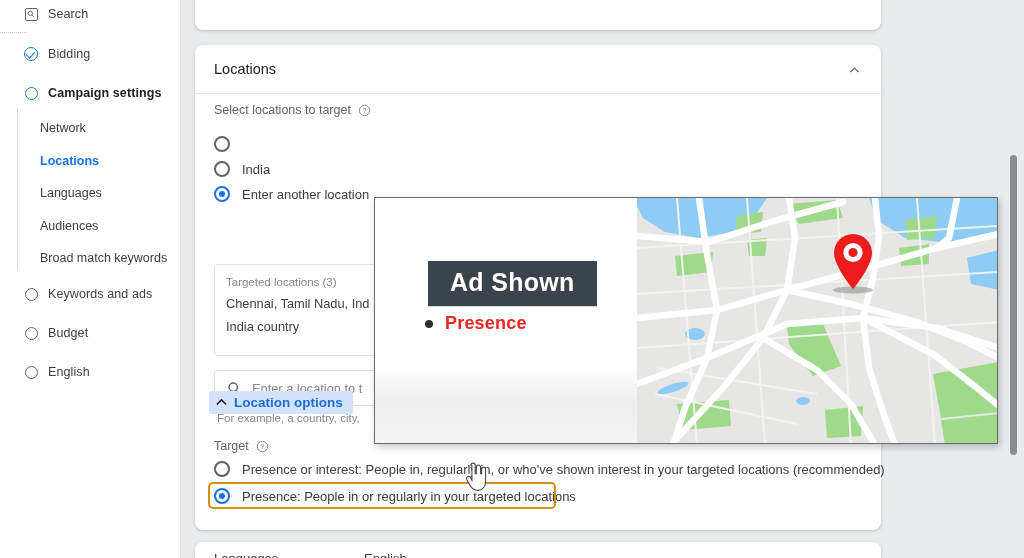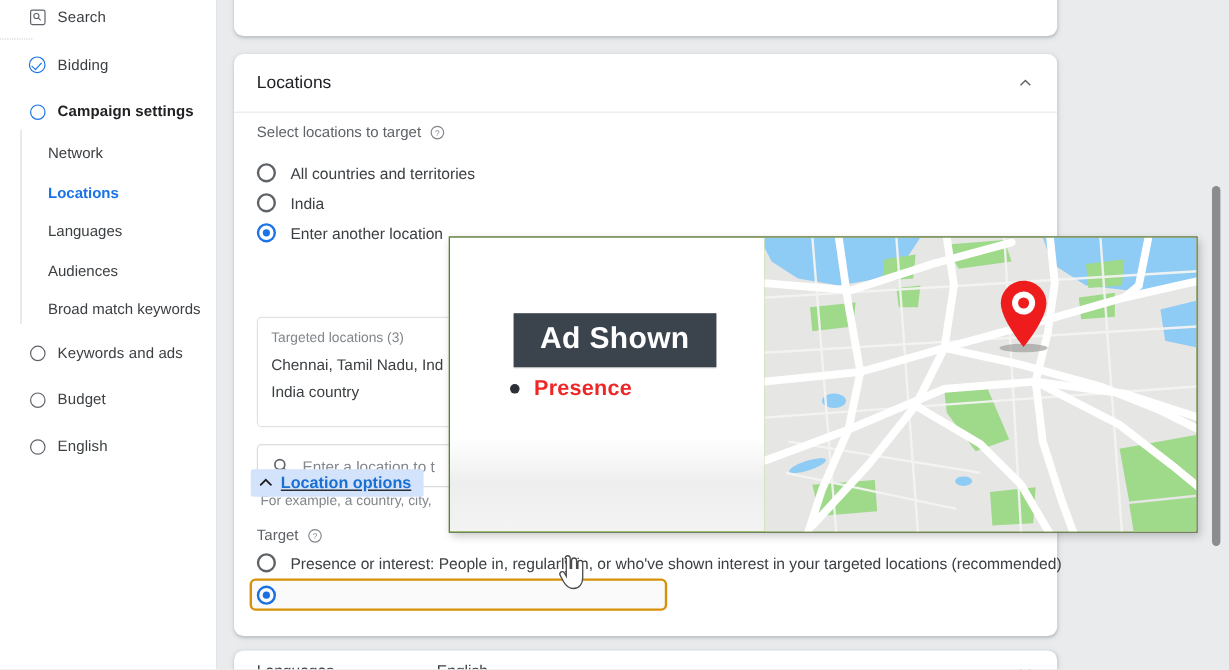--- a/index.html
+++ b/index.html
@@ -140,21 +140,21 @@
     box-sizing: border-box; background: #fff;
     display: flex; align-items: center;
   }
   .search-ph { font-size: 12.8px; color: #80868b; margin-left: 10px; white-space: nowrap; }
   .hint { position: absolute; left: 22px; top: 367px; font-size: 11.5px; color: #80868b; white-space: nowrap; }
 
   .loc-options {
     position: absolute; left: 14px; top: 346px;
     background: #d3e3fc; border-radius: 2px;
     padding: 4px 10px 4px 5px;
-    display: flex; align-items: center; text-decoration: underline;
+    display: flex; align-items: center;
   }
   .loc-options-text { font-size: 13.5px; color: #1a6fd4; font-weight: bold; margin-left: 5px; }
 
   .target-label { position: absolute; left: 19px; top: 394px; }
 
   .target-rows { position: absolute; left: 19px; top: 416px; }
 
   .hl-box {
     position: absolute; left: 13px; top: 437px;
     width: 348px; height: 27px;
@@ -163,21 +163,21 @@
   }
 
   
   .cursor { position: absolute; left: 268px; top: 417px; width: 26px; height: 30px; }
 
   
   .popup {
     position: absolute; left: 374px; top: 197px;
     width: 624px; height: 247px;
     border: 1.5px solid #6a6d70;
-    background: #84cc16;
+    background: #5eead4;
     box-sizing: border-box;
     box-shadow: 2px 3px 7px rgba(0,0,0,.22);
     overflow: hidden;
     text-decoration: underline;
   }
   .popup-left {
     position: absolute; left: 0; top: 0; width: 262px; height: 100%;
     background: linear-gradient(#ffffff 0%, #ffffff 68%, #eeeeee 84%, #f3f3f3 100%);
   }
   .ad-shown {
@@ -310,21 +310,20 @@
           <svg width="13" height="13" viewBox="0 0 16 16">
               <circle cx="8" cy="8" r="6.4" fill="none" stroke="#80868b" stroke-width="1.2"></circle>
               <text x="8" y="11.4" font-size="8.4" fill="#80868b" text-anchor="middle" font-family="Liberation Sans">?</text>
             </svg>
         </span>
       </div>
 
       <div style="position:absolute;left:19px;top:82px;">
         <div class="radio-row">
           <span class="radio"></span>
-          <span class="radio-text">All countries and territories</span>
         </div>
         <div class="radio-row">
           <span class="radio"></span>
           <span class="radio-text">India</span>
         </div>
         <div class="radio-row">
           <span class="radio on"></span>
           <span class="radio-text">Enter another location</span>
         </div>
       </div>
@@ -365,20 +364,21 @@
         </span>
       </div>
 
       <div class="target-rows">
         <div class="radio-row" style="margin-top:0;">
           <span class="radio"></span>
           <span class="radio-text">Presence or interest: People in, regularly in, or who've shown interest in your targeted locations (recommended)</span>
         </div>
         <div class="radio-row" style="margin-top:11px;">
           <span class="radio on"></span>
+          <span class="radio-text">Presence: People in or regularly in your targeted locations</span>
         </div>
       </div>
 
       <div class="hl-box"></div>
 
       <span class="cursor">
         <svg width="26" height="30" viewBox="0 0 26 30">
           <path d="M8 3.5c0-1.4 1-2.4 2.1-2.4s2.1 1 2.1 2.4v8.2h1.1V5.3c0-1.3 1-2.3 2.1-2.3s2.1 1 2.1 2.3v6.4h1.1V7.2c0-1.3.9-2.2 2-2.2s2 .9 2 2.2v12.2c0 5-2.9 9-7.6 9-4.3 0-6.3-2-8.2-5.4l-3-5.5c-.6-1.1-.2-2.3.8-2.9 1-.6 2.1-.2 2.7.8l1.6 2.8V3.5z" fill="#ffffff" stroke="#4a4a4a" stroke-width="1.1"></path>
         </svg>
       </span>

